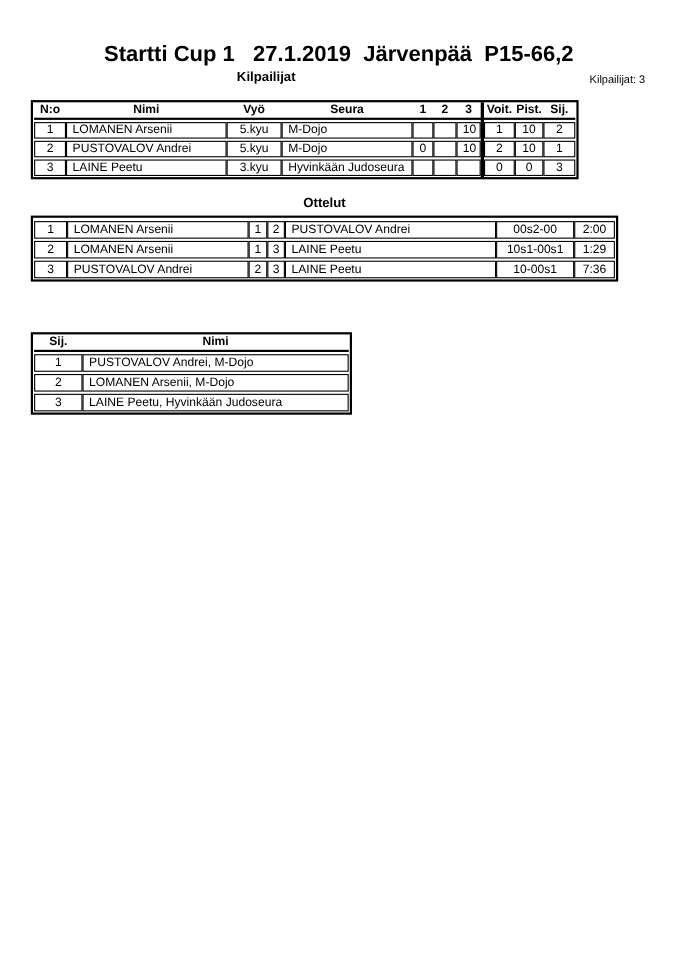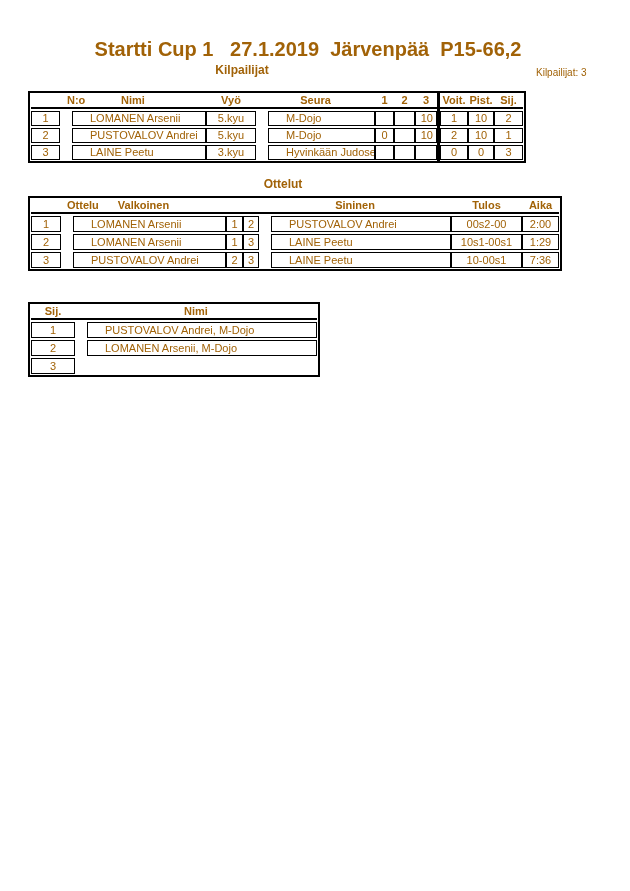--- a/index.html
+++ b/index.html
@@ -1,21 +1,21 @@
 <!DOCTYPE html>
 <html><head>
 <meta charset="utf-8">
 <style>
   html, body { margin: 0; padding: 0; background: #fff; }
   .page {
     position: relative;
     width: 630px;
     height: 891px;
     background: #ffffff;
-    color: #a16207;
+    color: #000000;
     font-family: "Liberation Sans", "DejaVu Sans", sans-serif;
     overflow: hidden;
   }
 
   .doc-title {
     position: absolute;
     top: 38px; left: 0;
     width: 616px;
     text-align: center;
     font-size: 20px;
@@ -25,21 +25,21 @@
   }
 
   .section-label {
     position: absolute;
     font-size: 12px;
     font-weight: bold;
     text-align: center;
     white-space: nowrap;
   }
   .label-kilpailijat { top: 63px; left: 0; width: 426px; margin-left: 29px; }
-  .label-ottelut   { top: 177px; left: 16px; width: 534px; }
+  .label-ottelut   { top: 177px; left: 28px; width: 534px; }
   .label-tulokset  { top: 284px; left: 28px; width: 292px; }
 
   .count-label {
     position: absolute;
     top: 67px; left: 536px;
     width: 64px;
     text-align: left;
     font-size: 10px;
   }
 
@@ -74,23 +74,23 @@
     box-sizing: border-box;
     height: 15px;
     display: flex;
     align-items: center;
     justify-content: center;
     padding: 0 2px;
     white-space: nowrap;
     overflow: hidden;
   }
   .t2 .trow > div, .t3 .trow > div { height: 16px; }
-  .trow > div.al { justify-content: flex-start; padding-left: 17px; margin-left: 12px; }
+  .trow > div.al { justify-content: flex-start; padding-left: 5px; }
   .trow > div.ar { justify-content: flex-end; padding-right: 3px; }
-  .thead > div.hl { text-align: center; padding-left: 36px; }
+  .thead > div.hl { text-align: center; }
 
   
   .t1 { top: 91px; left: 28px; width: 492px; }
   .t1 .thead, .t1 .trow {
     grid-template-columns: 29px 146px 50px 119px 19px 21px 22px 3px 28px 26px 29px;
   }
   .t1 .spacer { border: none !important; background: transparent; padding: 0; }
   .t1 .vdiv {
     position: absolute;
     left: 407px; top: 0; bottom: 0;
@@ -175,29 +175,20 @@
       <div class="spacer"></div>
       <div>0</div>
       <div>0</div>
       <div>3</div>
     </div>
   </div>
 
   <div class="section-label label-ottelut">Ottelut</div>
 
   <div class="tbl t2">
-    <div class="thead">
-      <div class="hl">Ottelu</div>
-      <div>Valkoinen</div>
-      <div></div>
-      <div></div>
-      <div>Sininen</div>
-      <div>Tulos</div>
-      <div>Aika</div>
-    </div>
 
     <div class="trow">
       <div>1</div>
       <div class="al">LOMANEN Arsenii</div>
       <div>1</div>
       <div>2</div>
       <div class="al">PUSTOVALOV Andrei</div>
       <div>00s2-00</div>
       <div>2:00</div>
     </div>
@@ -232,16 +223,17 @@
     <div class="trow">
       <div>1</div>
       <div class="al">PUSTOVALOV Andrei, M-Dojo</div>
     </div>
     <div class="trow">
       <div>2</div>
       <div class="al">LOMANEN Arsenii, M-Dojo</div>
     </div>
     <div class="trow">
       <div>3</div>
+      <div class="al">LAINE Peetu, Hyvinkään Judoseura</div>
     </div>
   </div>
 
 </div>
 
 </body></html>

